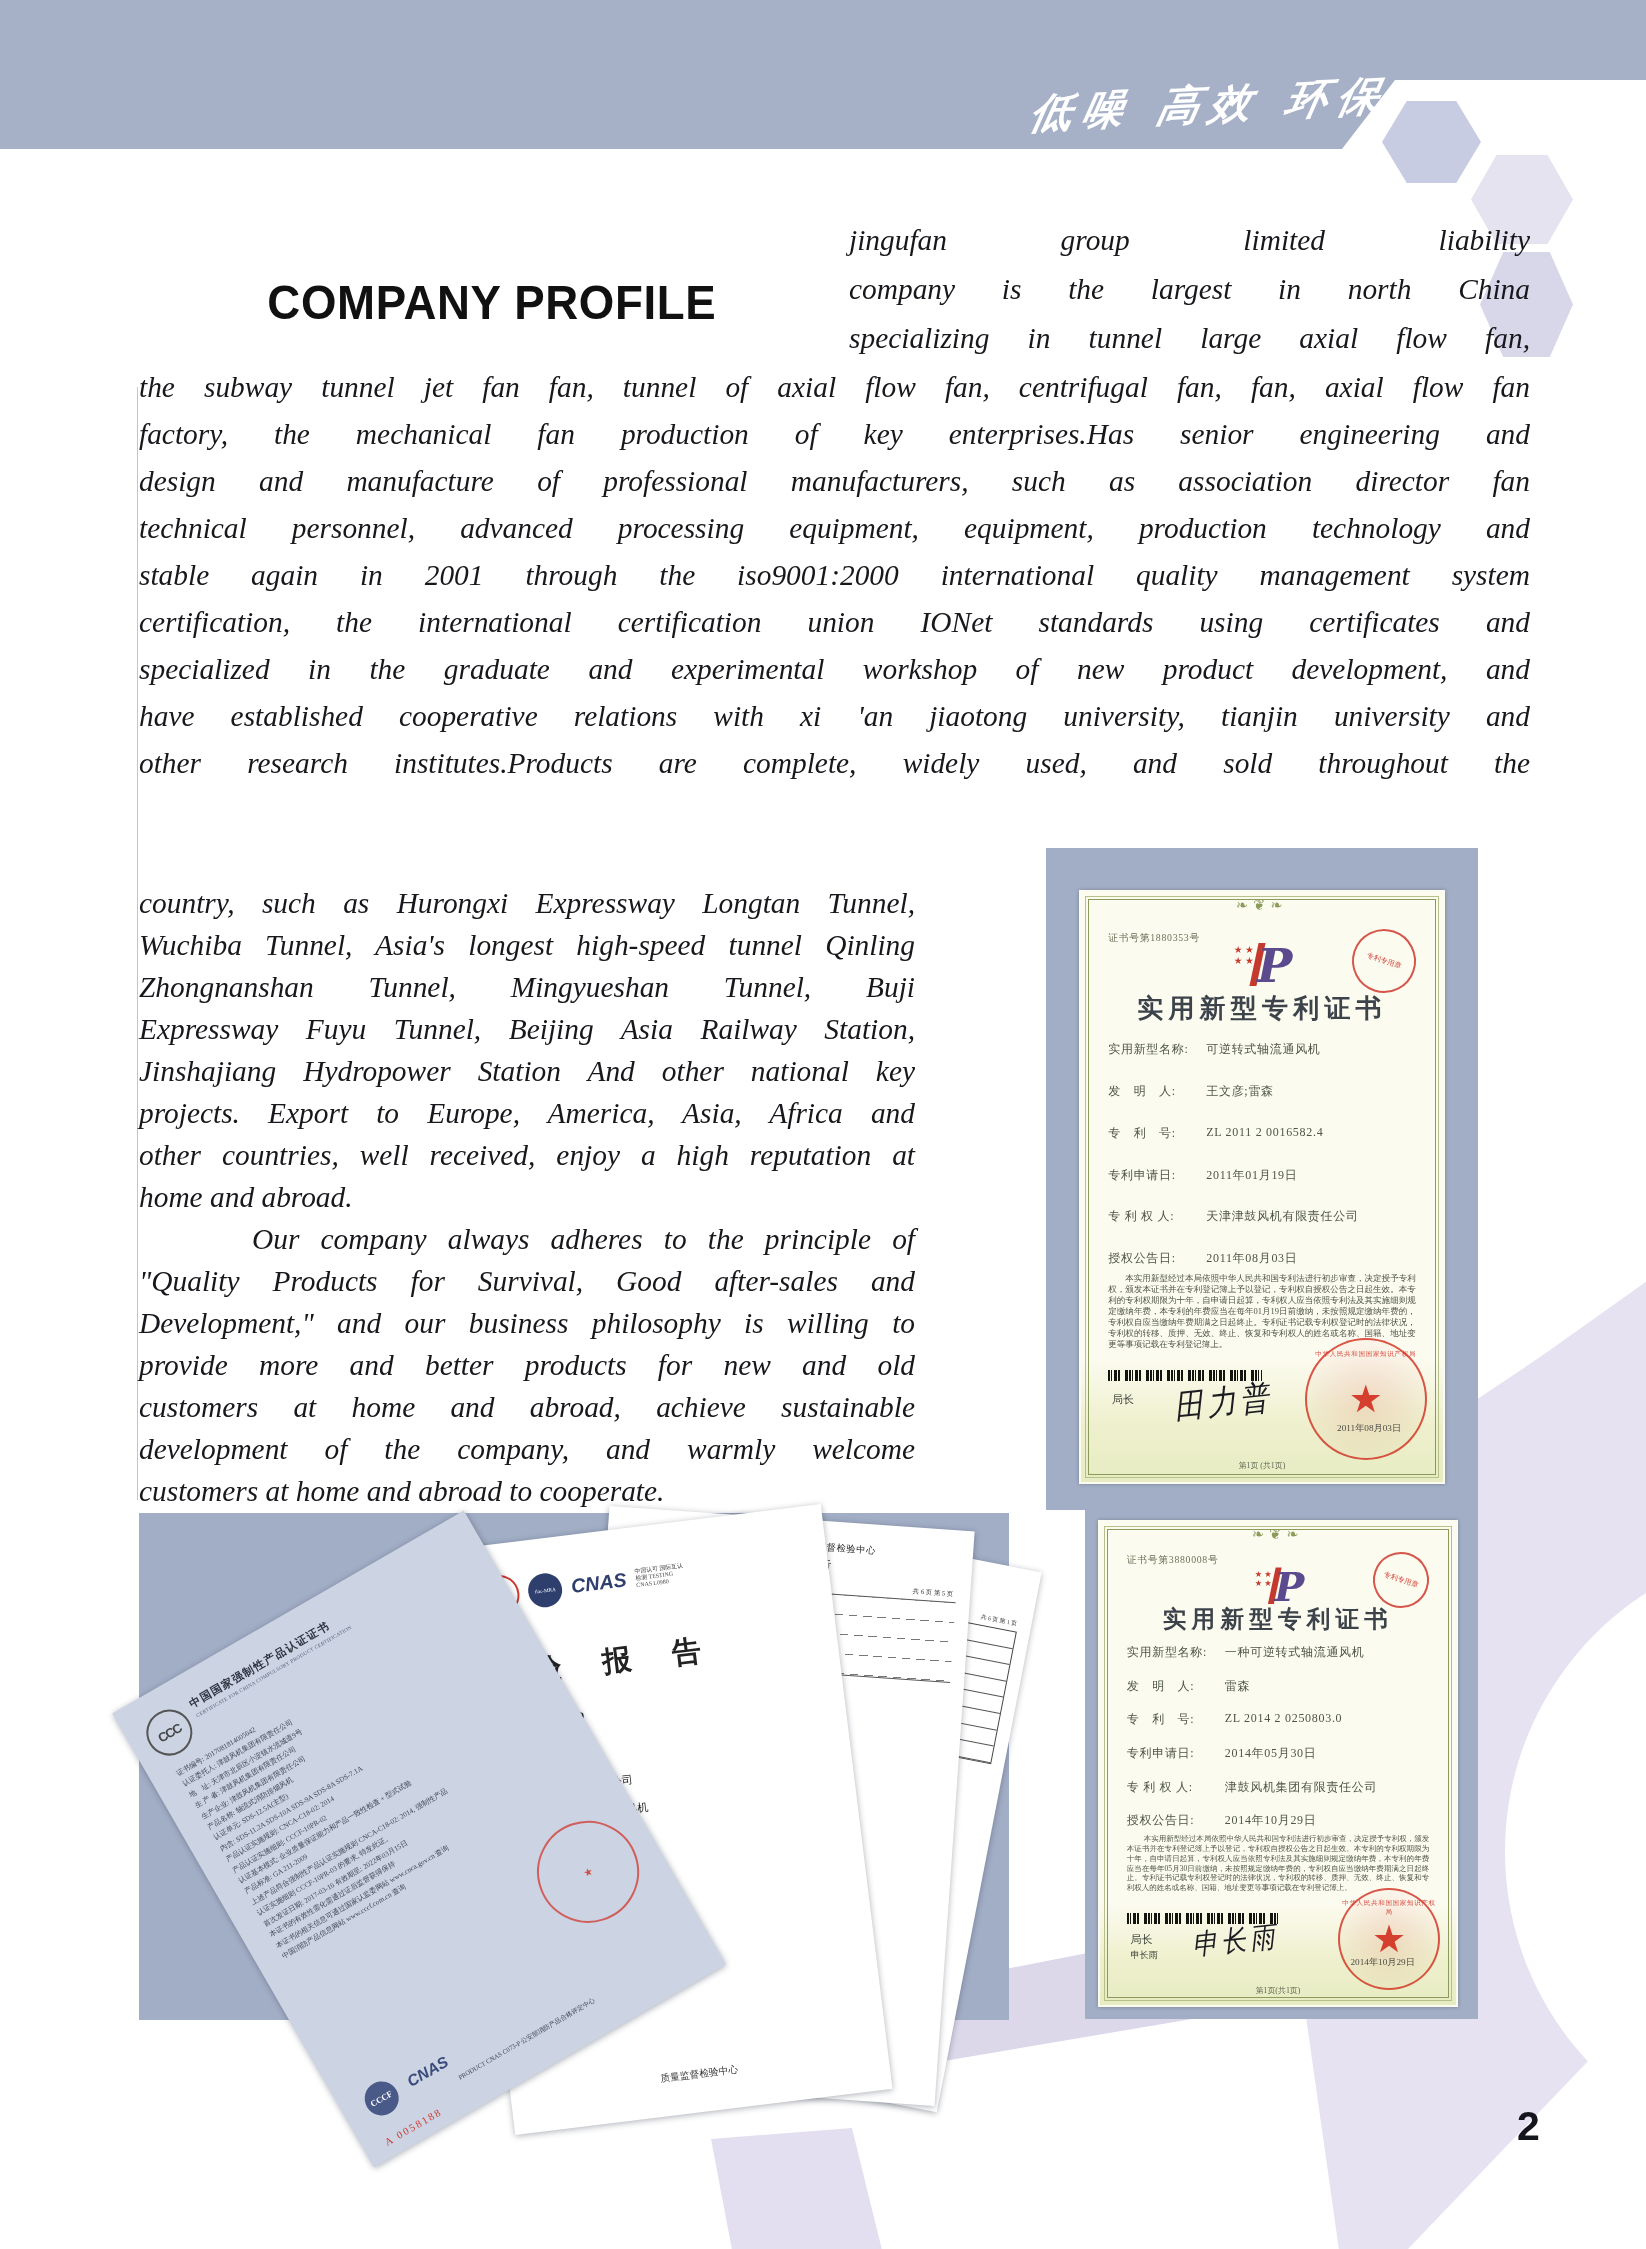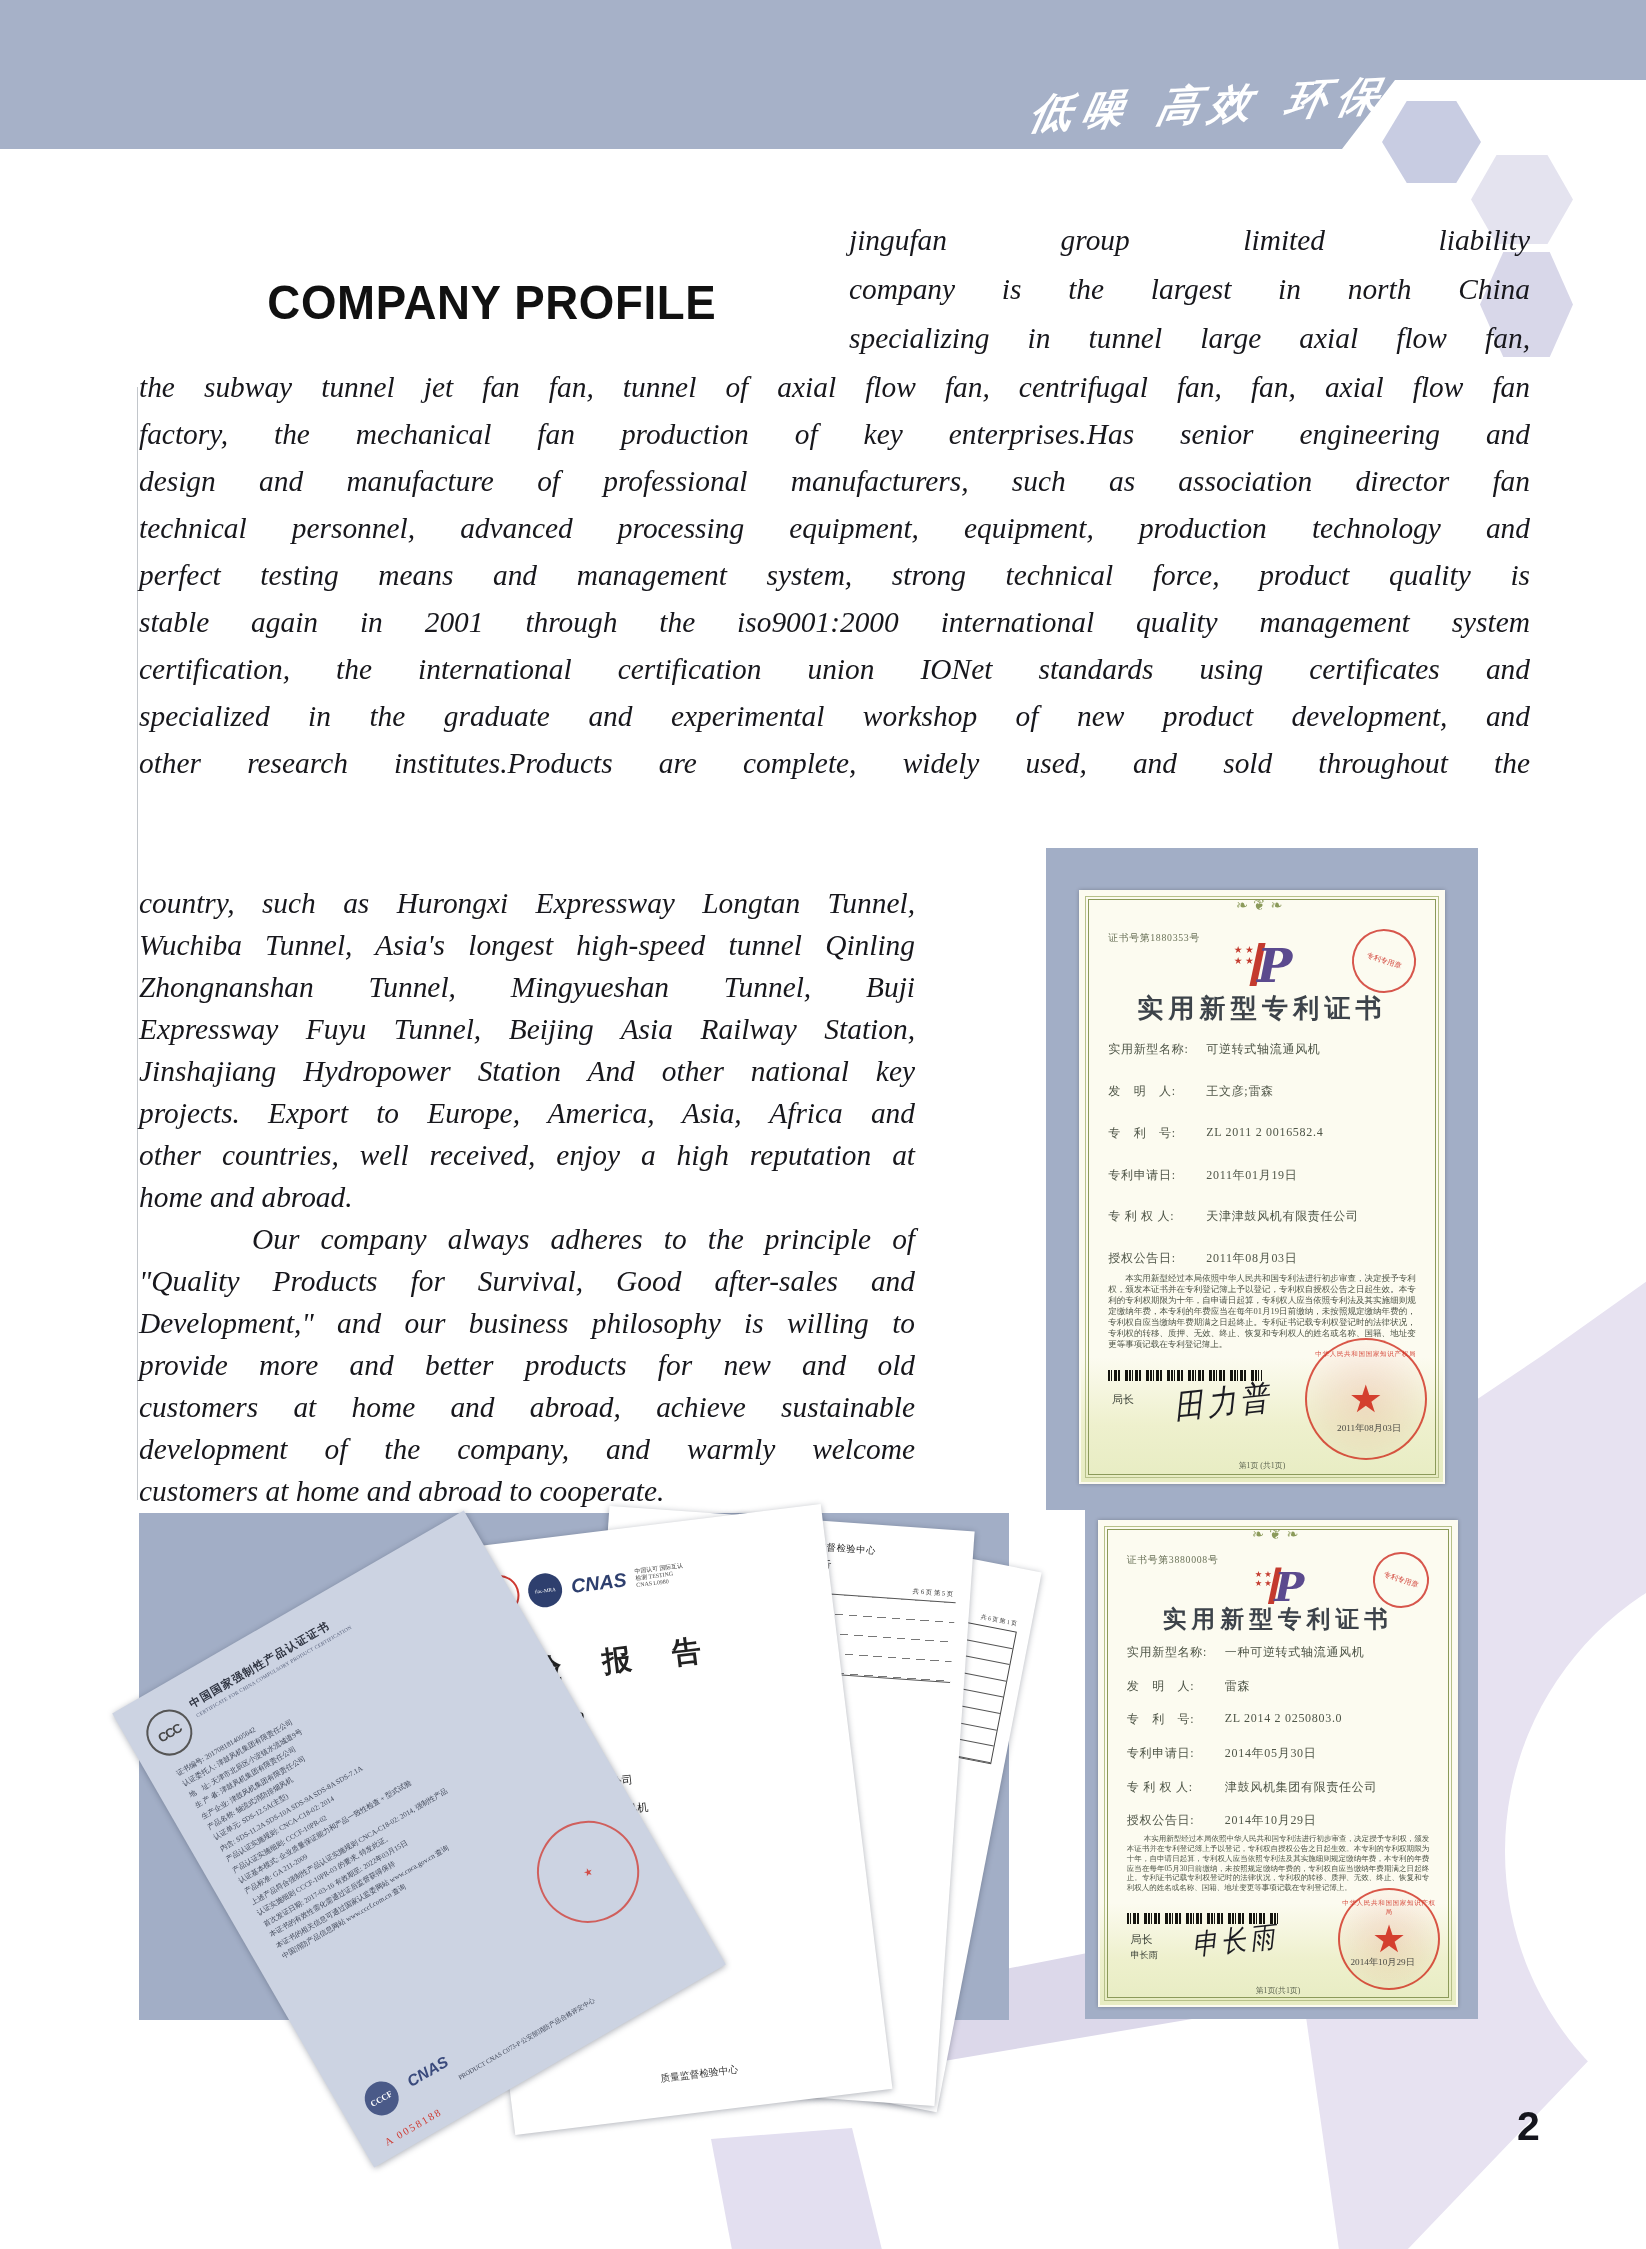--- a/index.html
+++ b/index.html
@@ -154,24 +154,24 @@
   <div class="abs tcol" id="introcol">
       <div class="tline">jingufan group limited liability</div>
       <div class="tline">company is the largest in north China</div>
       <div class="tline">specializing in tunnel large axial flow fan,</div>
     </div>
   <div class="abs tcol" id="fullcol">
       <div class="tline">the subway tunnel jet fan fan, tunnel of axial flow fan, centrifugal fan, fan, axial flow fan</div>
       <div class="tline">factory, the mechanical fan production of key enterprises.Has senior engineering and</div>
       <div class="tline">design and manufacture of professional manufacturers, such as association director fan</div>
       <div class="tline">technical personnel, advanced processing equipment, equipment, production technology and</div>
-      <div class="tline">perfect testing means and management system, strong technical force, product quality is</div>
       <div class="tline">stable again in 2001 through the iso9001:2000 international quality management system</div>
       <div class="tline">certification, the international certification union IONet standards using certificates and</div>
       <div class="tline">specialized in the graduate and experimental workshop of new product development, and</div>
+      <div class="tline">have established cooperative relations with xi 'an jiaotong university, tianjin university and</div>
       <div class="tline">other research institutes.Products are complete, widely used, and sold throughout the</div>
     </div>
   <div class="abs tcol" id="narrowcol">
       <div class="tline">country, such as Hurongxi Expressway Longtan Tunnel,</div>
       <div class="tline">Wuchiba Tunnel, Asia's longest high-speed tunnel Qinling</div>
       <div class="tline">Zhongnanshan Tunnel, Mingyueshan Tunnel, Buji</div>
       <div class="tline">Expressway Fuyu Tunnel, Beijing Asia Railway Station,</div>
       <div class="tline">Jinshajiang Hydropower Station And other national key</div>
       <div class="tline">projects. Export to Europe, America, Asia, Africa and</div>
       <div class="tline">other countries, well received, enjoy a high reputation at</div>

